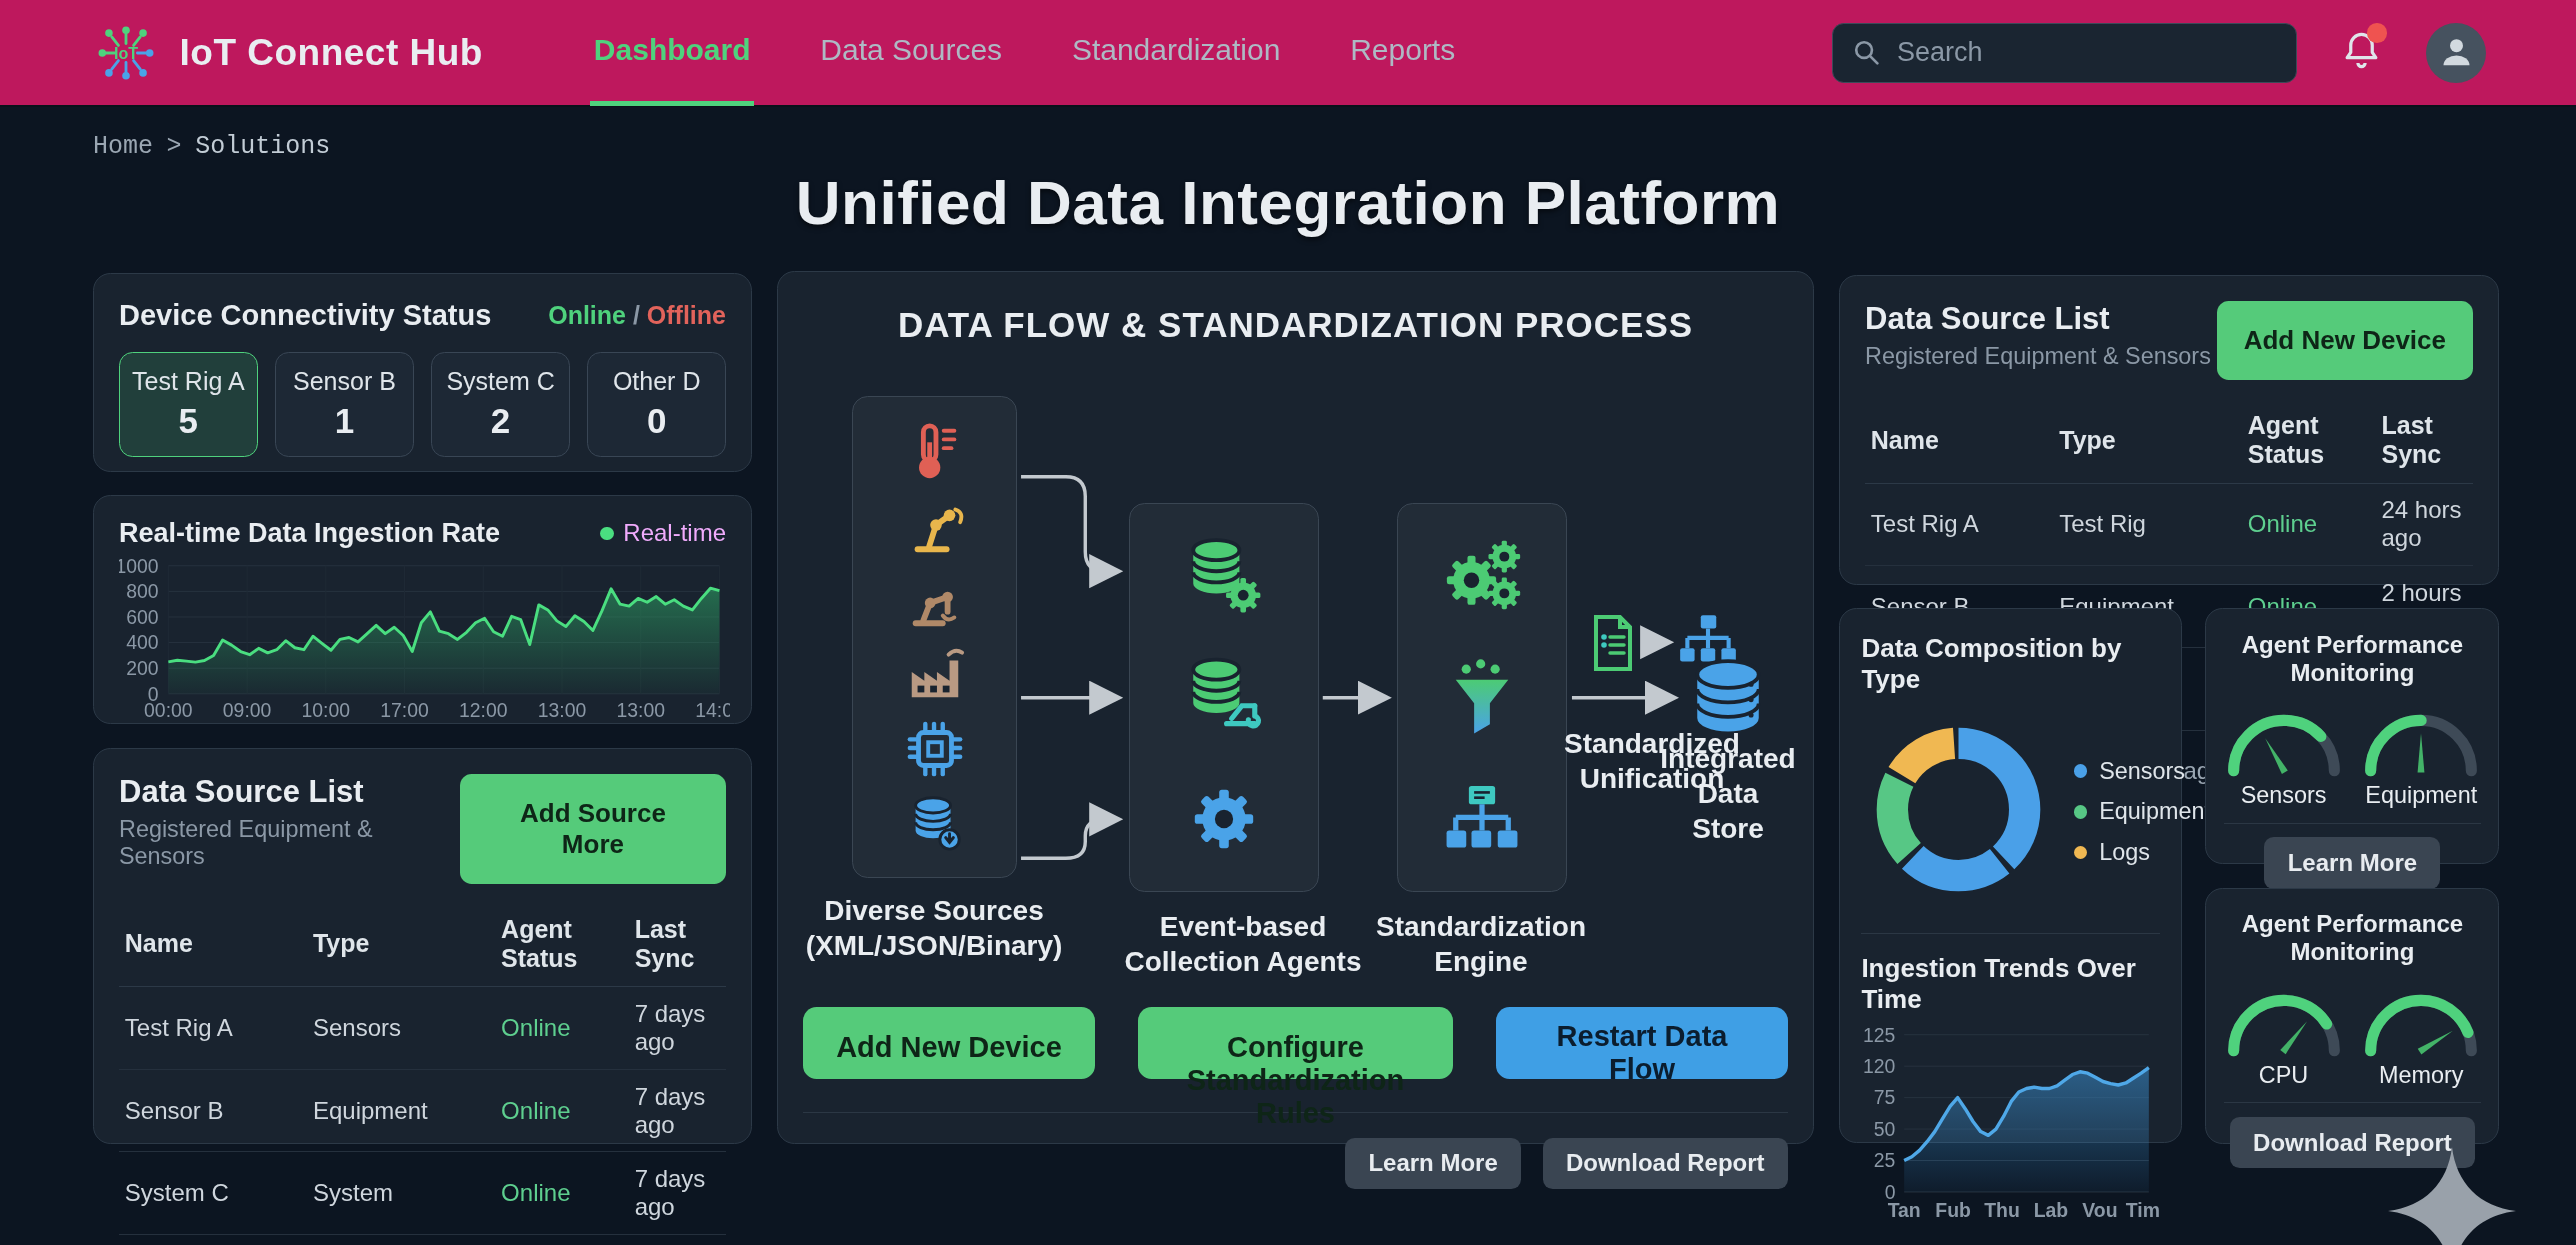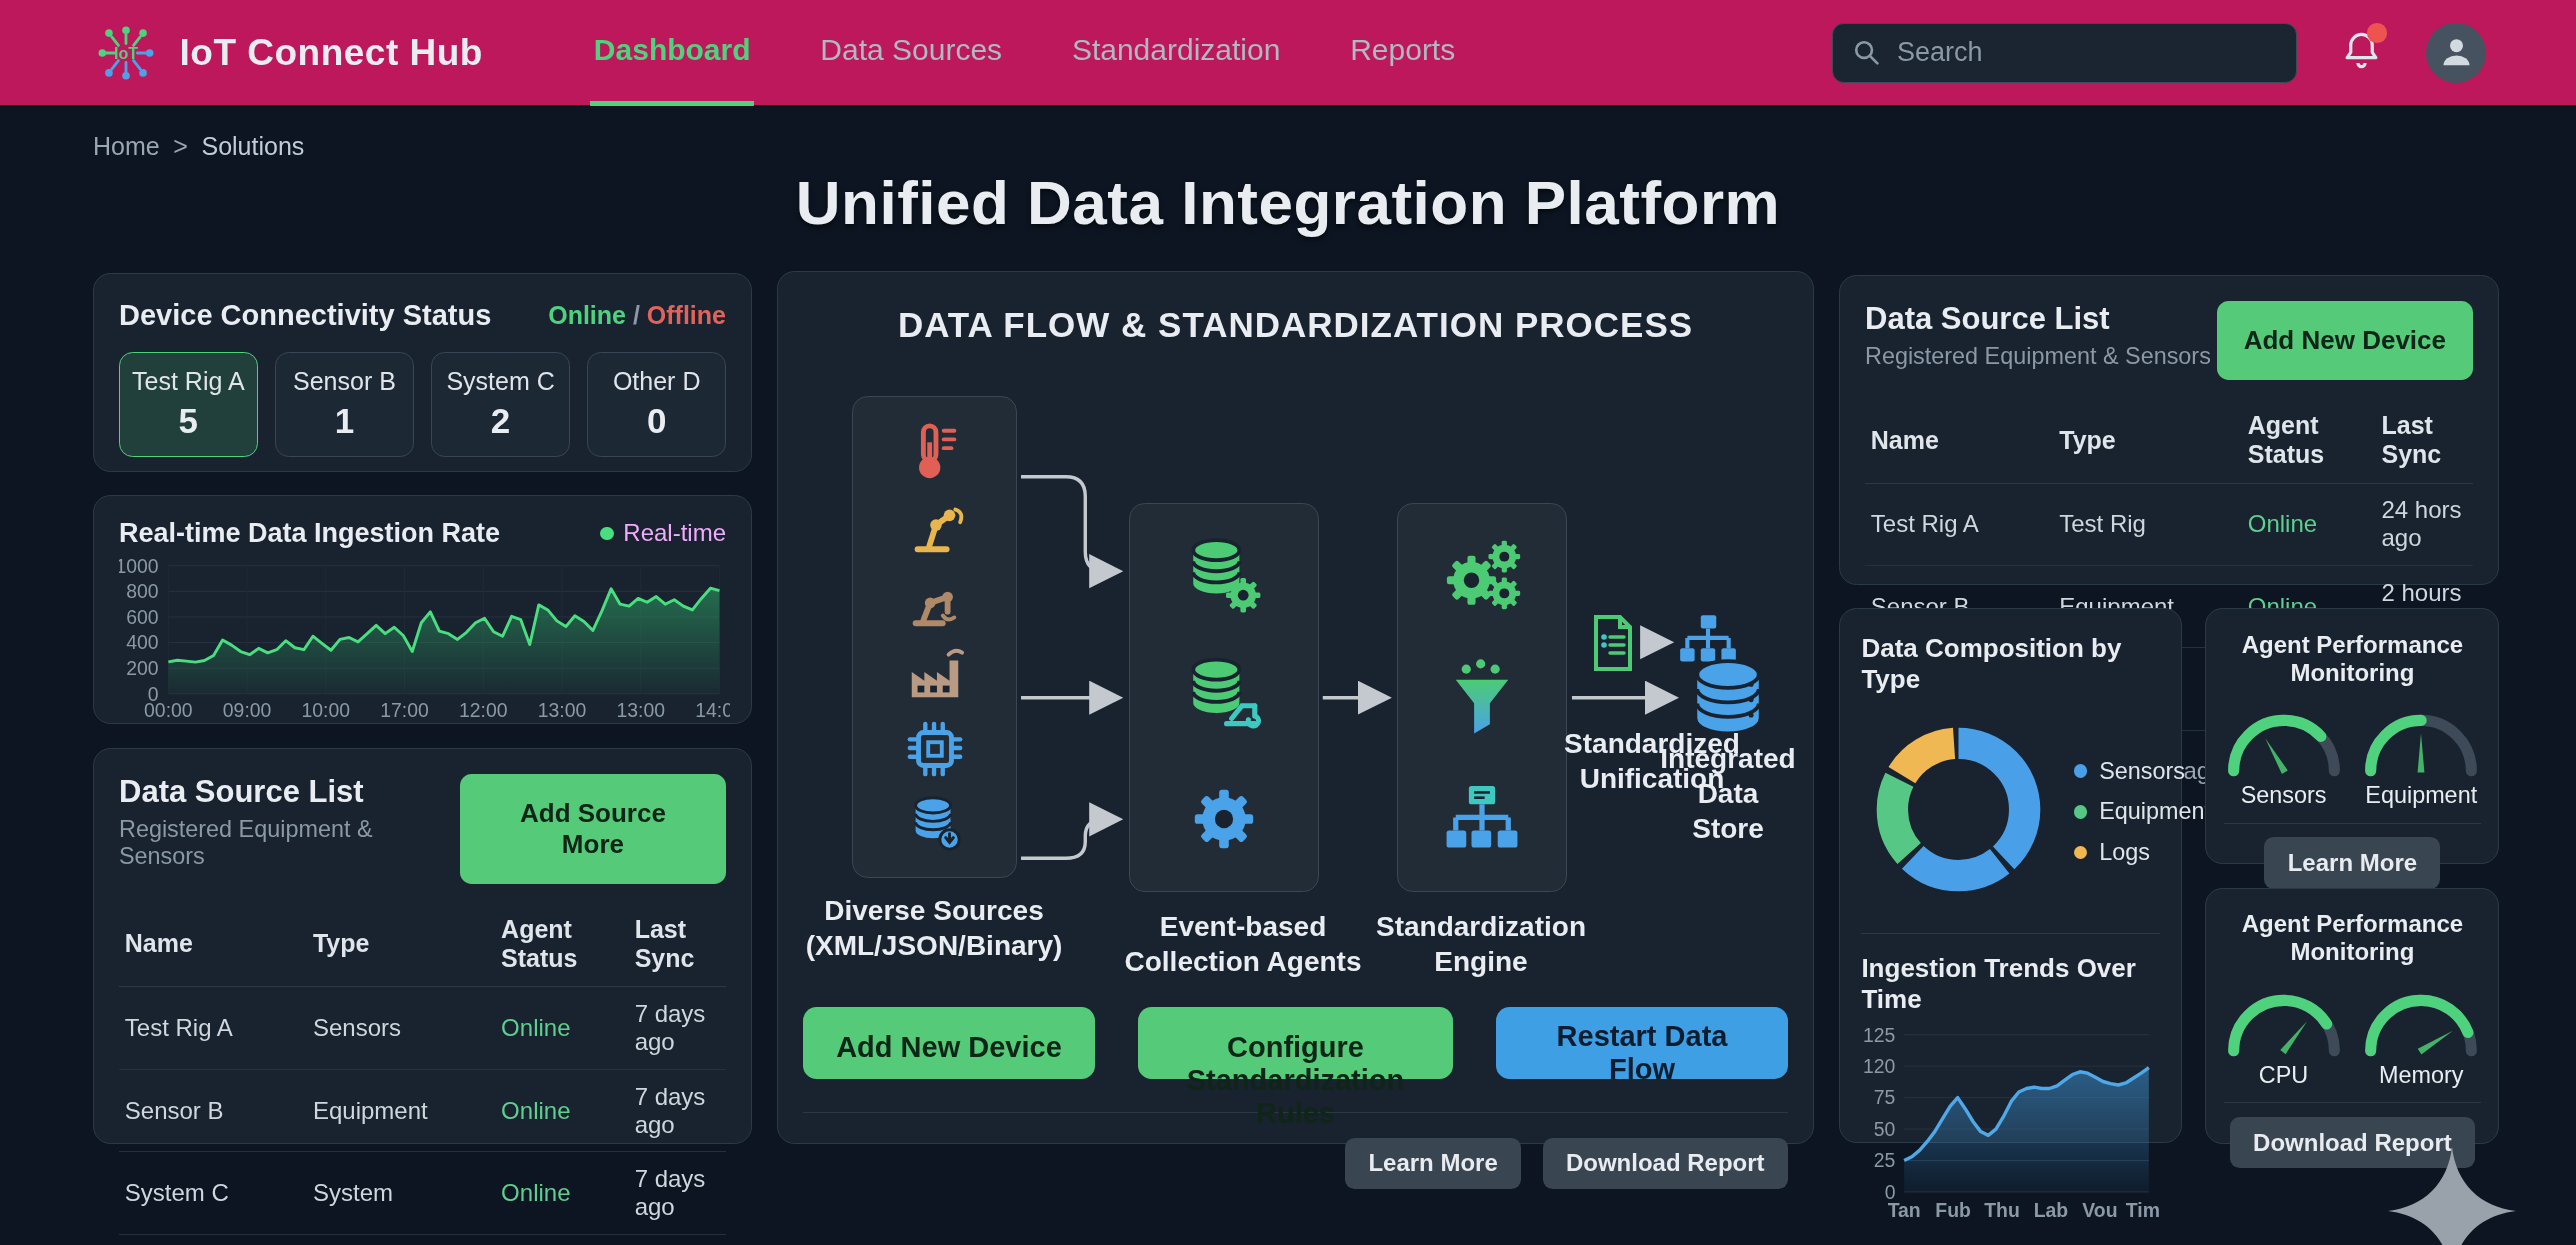--- a/index.html
+++ b/index.html
@@ -22,21 +22,21 @@
     font-family:inherit; }
   .search-input::placeholder { color:#8b98a6; }
   .search-icon { position:absolute; left:19.5px; top:15.6px; }
   .bell-wrap { position:relative; cursor:pointer; }
   .bell-dot { position:absolute; right:-3.9px; top:-5.8px; width:19.5px; height:19.5px;
     border-radius:50%; background:#ef5350; }
   .avatar { width:60px; height:60px; border-radius:50%; background:#46525f;
     display:flex; align-items:center; justify-content:center; cursor:pointer; }
 
   
-  .breadcrumb { padding:25px 0 0 93px; font-size:25px; color:#9aa6b2; display:flex; gap:13.6px; }
+  .breadcrumb { padding:25px 0 0 93px; font-size:25px; color:#9aa6b2; display:flex; gap:13.6px;font-family:Liberation Mono, monospace; }
   .breadcrumb .crumb { cursor:pointer; }
   .breadcrumb .crumb:last-child { color:#c2ccd5; }
   .page-title { text-align:center; font-size:62px; font-weight:bold; margin-top:5.8px;
     letter-spacing:0.5px; text-shadow:0 2.9px 5.8px rgba(0,0,0,.5); }
 
   
   .main { display:flex; gap:25px; padding:33px 75px 0 93px; align-items:flex-end; }
   .col-left { width:659px; display:flex; flex-direction:column; gap:23.4px; }
   .col-mid { width:1037px; }
   .col-right { width:660px; display:flex; flex-direction:column; gap:23.4px; }

